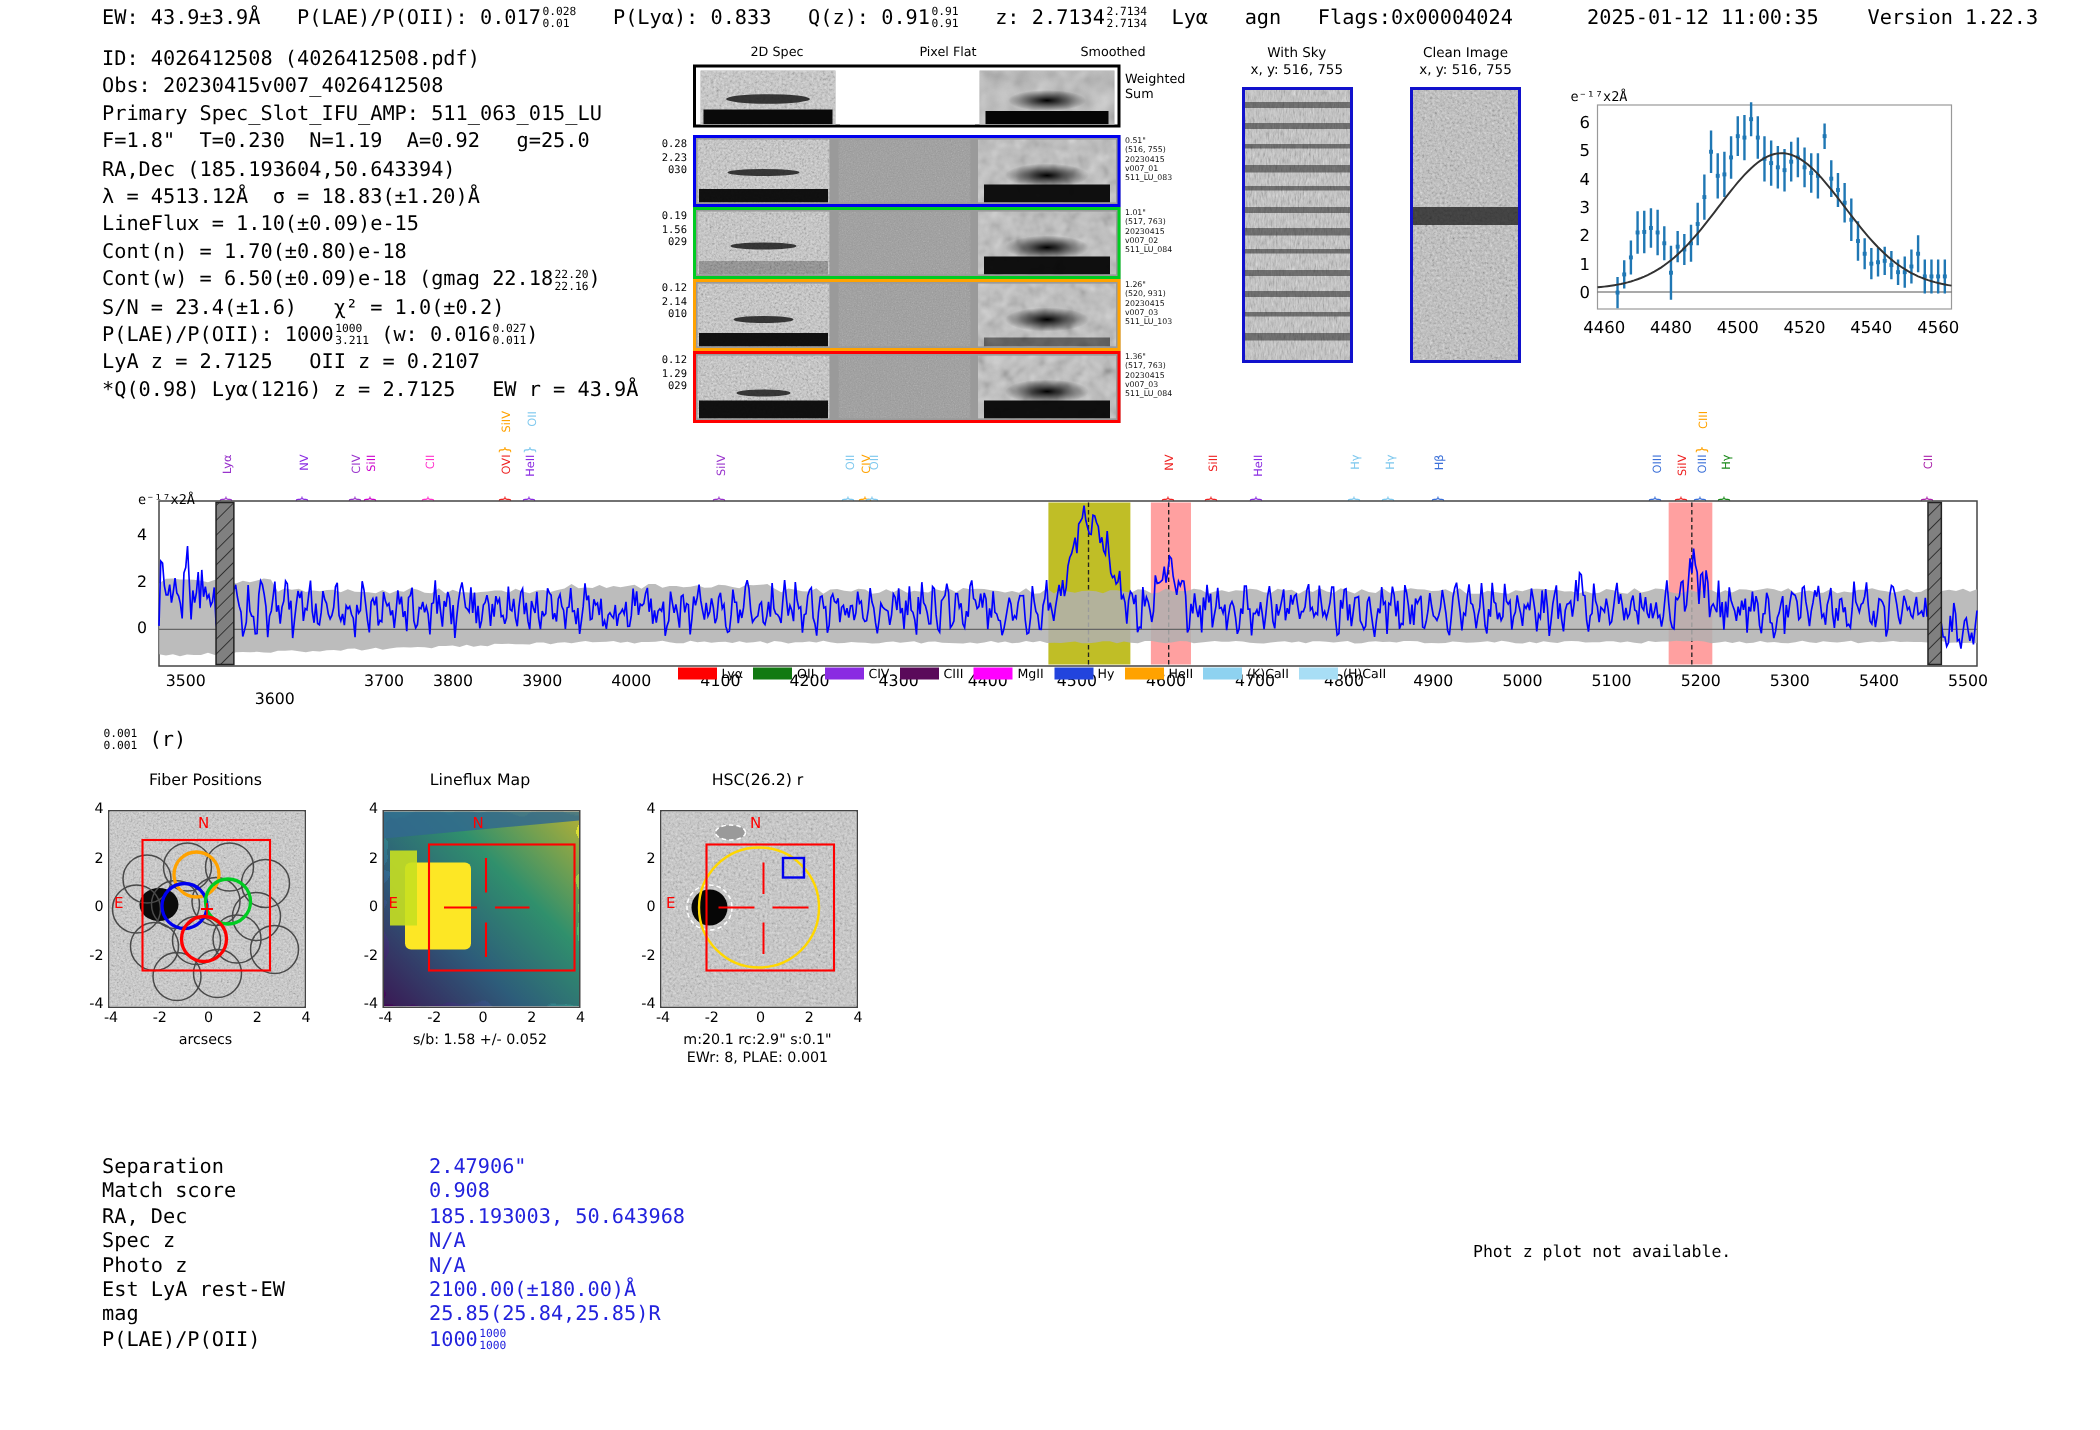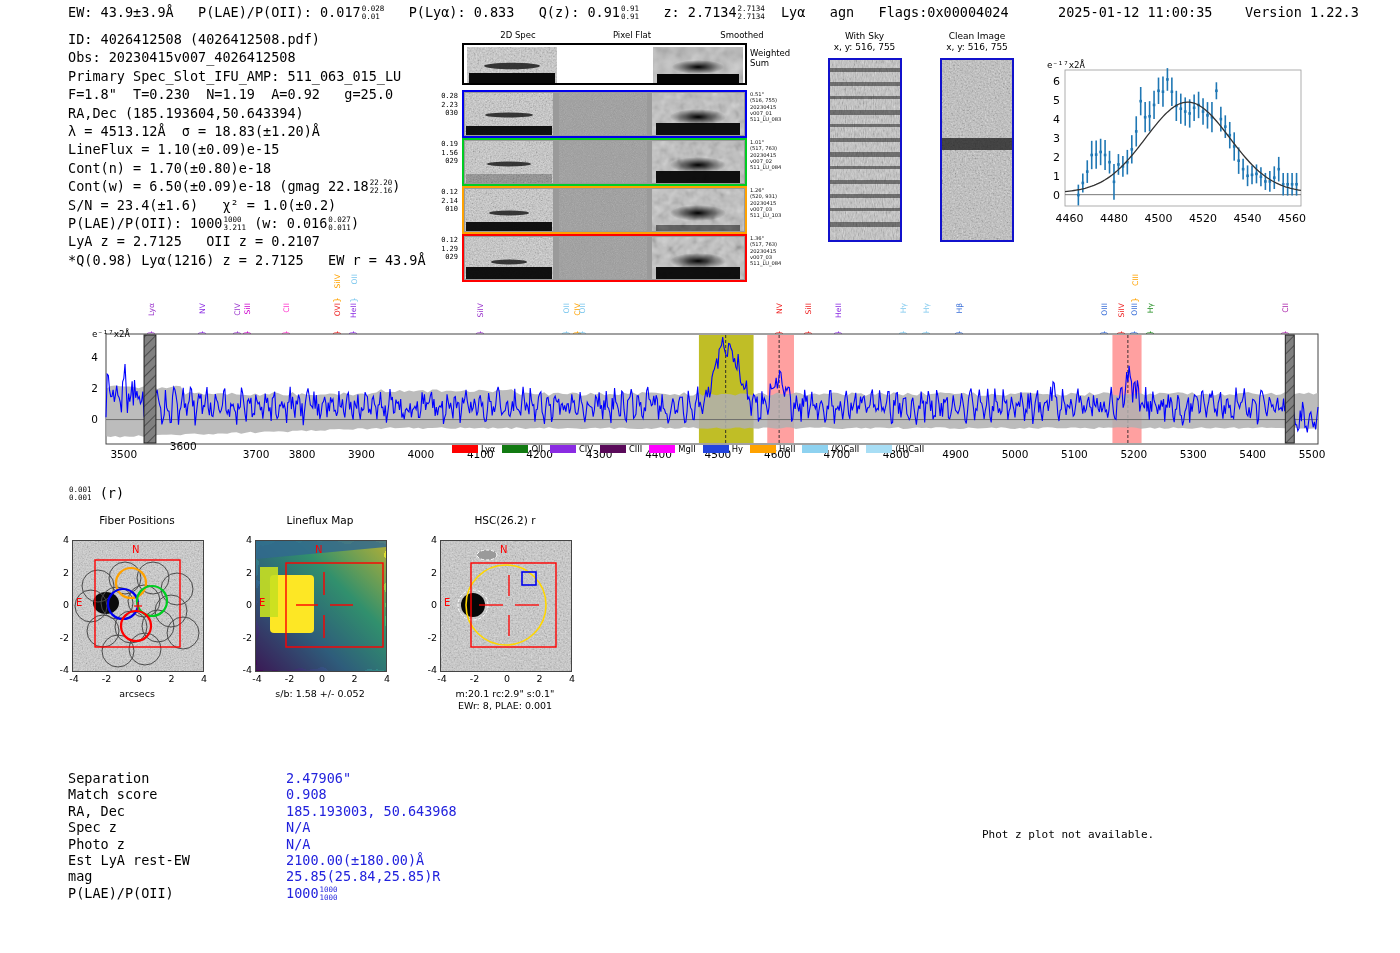--- a/index.html
+++ b/index.html
@@ -605,21 +605,21 @@
       <defs>
         <pattern id="hat1" width="7" height="7" patternTransform="rotate(45)" patternUnits="userSpaceOnUse">
           <rect width="7" height="7" fill="#808080"></rect>
           <line x1="0" y1="0" x2="0" y2="7" stroke="#222" stroke-width="1.1"></line>
         </pattern>
       </defs>
       <rect x="1205.3235294117646" y="63" width="8.911764705882433" height="108" fill="url(#hat1)" stroke="#222" stroke-width="1"></rect>
     </svg>
   <div id="spec-xticks">
       <div class="xtick sans" style="left: 23.8235px; top: 176px;">3500</div>
-      <div class="xtick sans" style="left: 83.2353px; top: 168px;">3600</div>
+      <div class="xtick sans" style="left: 83.2353px; top: 188px;">3600</div>
       <div class="xtick sans" style="left: 156px; top: 176px;">3700</div>
       <div class="xtick sans" style="left: 202.059px; top: 176px;">3800</div>
       <div class="xtick sans" style="left: 261.471px; top: 176px;">3900</div>
       <div class="xtick sans" style="left: 320.882px; top: 176px;">4000</div>
       <div class="xtick sans" style="left: 380.294px; top: 176px;">4100</div>
       <div class="xtick sans" style="left: 439.706px; top: 176px;">4200</div>
       <div class="xtick sans" style="left: 499.118px; top: 176px;">4300</div>
       <div class="xtick sans" style="left: 558.529px; top: 176px;">4400</div>
       <div class="xtick sans" style="left: 617.941px; top: 176px;">4500</div>
       <div class="xtick sans" style="left: 677.353px; top: 176px;">4600</div>

